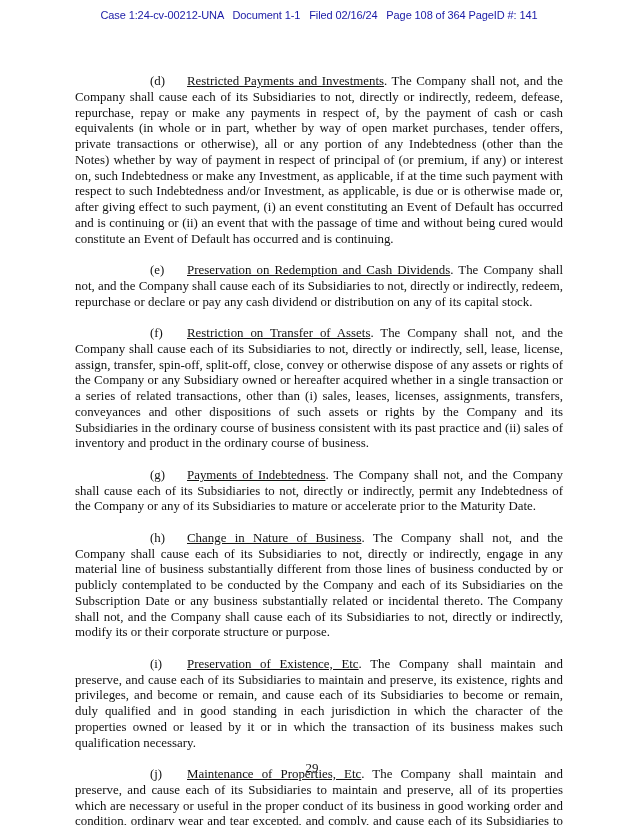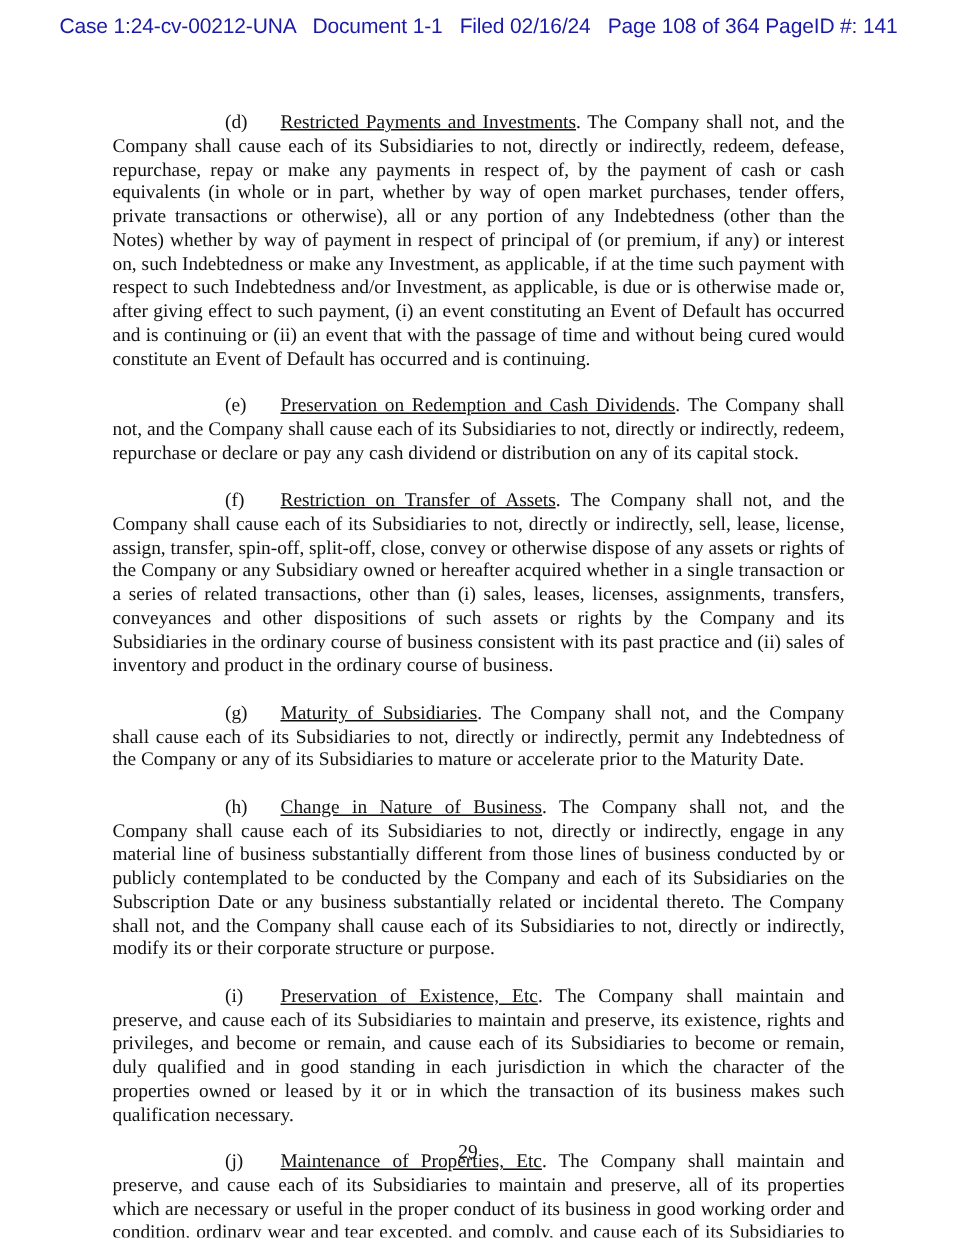--- a/index.html
+++ b/index.html
@@ -1,19 +1,19 @@
 <!DOCTYPE html>
 <html><head>
 <meta charset="utf-8">
 <style>
   html, body { margin: 0; padding: 0; background: #ffffff; }
   body { width: 638px; height: 825px; position: relative; overflow: hidden; }
   .header {
     position: absolute; top: 9px; left: 0; width: 638px; text-align: center;
-    font-family: "Liberation Sans", sans-serif; font-size: 14px; color: #1a1aa6;
+    font-family: "Liberation Sans", sans-serif; font-size: 11px; color: #1a1aa6;
     white-space: pre; letter-spacing: -0.1px;
   }
   .page {
     position: absolute; left: 75px; top: 74px; width: 488px;
     font-family: "Liberation Serif", serif; font-size: 12.9px; line-height: 15.75px; color: #111;
   }
   .para { text-align: justify; margin: 0 0 15.75px 0; text-indent: 75px; }
   .num { display: inline-block; width: 37px; text-indent: 0; }
   .title { text-decoration: underline; }
   .pagenum {
@@ -23,19 +23,19 @@
 </style>
 </head>
 <body>
 
 <div class="header">Case 1:24-cv-00212-UNA   Document 1-1   Filed 02/16/24   Page 108 of 364 PageID #: 141</div>
 
 <div class="page">
   <p class="para"><span class="num">(d)</span><span class="title">Restricted Payments and Investments</span><span>.  The Company shall not, and the Company shall cause each of its Subsidiaries to not, directly or indirectly, redeem, defease, repurchase, repay or make any payments in respect of, by the payment of cash or cash equivalents (in whole or in part, whether by way of open market purchases, tender offers, private transactions or otherwise), all or any portion of any Indebtedness (other than the Notes) whether by way of payment in respect of principal of (or premium, if any) or interest on, such Indebtedness or make any Investment, as applicable, if at the time such payment with respect to such Indebtedness and/or Investment, as applicable, is due or is otherwise made or, after giving effect to such payment, (i) an event constituting an Event of Default has occurred and is continuing or (ii) an event that with the passage of time and without being cured would constitute an Event of Default has occurred and is continuing.</span></p>
   <p class="para"><span class="num">(e)</span><span class="title">Preservation on Redemption and Cash Dividends</span><span>.  The Company shall not, and the Company shall cause each of its Subsidiaries to not, directly or indirectly, redeem, repurchase or declare or pay any cash dividend or distribution on any of its capital stock.</span></p>
   <p class="para"><span class="num">(f)</span><span class="title">Restriction on Transfer of Assets</span><span>.  The Company shall not, and the Company shall cause each of its Subsidiaries to not, directly or indirectly, sell, lease, license, assign, transfer, spin-off, split-off, close, convey or otherwise dispose of any assets or rights of the Company or any Subsidiary owned or hereafter acquired whether in a single transaction or a series of related transactions, other than (i) sales, leases, licenses, assignments, transfers, conveyances and other dispositions of such assets or rights by the Company and its Subsidiaries in the ordinary course of business consistent with its past practice and (ii) sales of inventory and product in the ordinary course of business.</span></p>
-  <p class="para"><span class="num">(g)</span><span class="title">Maturity of Subsidiaries</span><span>.  The Company shall not, and the Company shall cause each of its Subsidiaries to not, directly or indirectly, permit any Indebtedness of the Company or any of its Subsidiaries to mature or accelerate prior to the Maturity Date.</span></p>
+  <p class="para"><span class="num">(g)</span><span class="title">Payments of Indebtedness</span><span>.  The Company shall not, and the Company shall cause each of its Subsidiaries to not, directly or indirectly, permit any Indebtedness of the Company or any of its Subsidiaries to mature or accelerate prior to the Maturity Date.</span></p>
   <p class="para"><span class="num">(h)</span><span class="title">Change in Nature of Business</span><span>.  The Company shall not, and the Company shall cause each of its Subsidiaries to not, directly or indirectly, engage in any material line of business substantially different from those lines of business conducted by or publicly contemplated to be conducted by the Company and each of its Subsidiaries on the Subscription Date or any business substantially related or incidental thereto.  The Company shall not, and the Company shall cause each of its Subsidiaries to not, directly or indirectly, modify its or their corporate structure or purpose.</span></p>
   <p class="para"><span class="num">(i)</span><span class="title">Preservation of Existence, Etc</span><span>.  The Company shall maintain and preserve, and cause each of its Subsidiaries to maintain and preserve, its existence, rights and privileges, and become or remain, and cause each of its Subsidiaries to become or remain, duly qualified and in good standing in each jurisdiction in which the character of the properties owned or leased by it or in which the transaction of its business makes such qualification necessary.</span></p>
   <p class="para"><span class="num">(j)</span><span class="title">Maintenance of Properties, Etc</span><span>.  The Company shall maintain and preserve, and cause each of its Subsidiaries to maintain and preserve, all of its properties which are necessary or useful in the proper conduct of its business in good working order and condition, ordinary wear and tear excepted, and comply, and cause each of its Subsidiaries to comply, at all times with the</span></p>
 </div>
 
 <div class="pagenum">29</div>
 
 </body></html>

